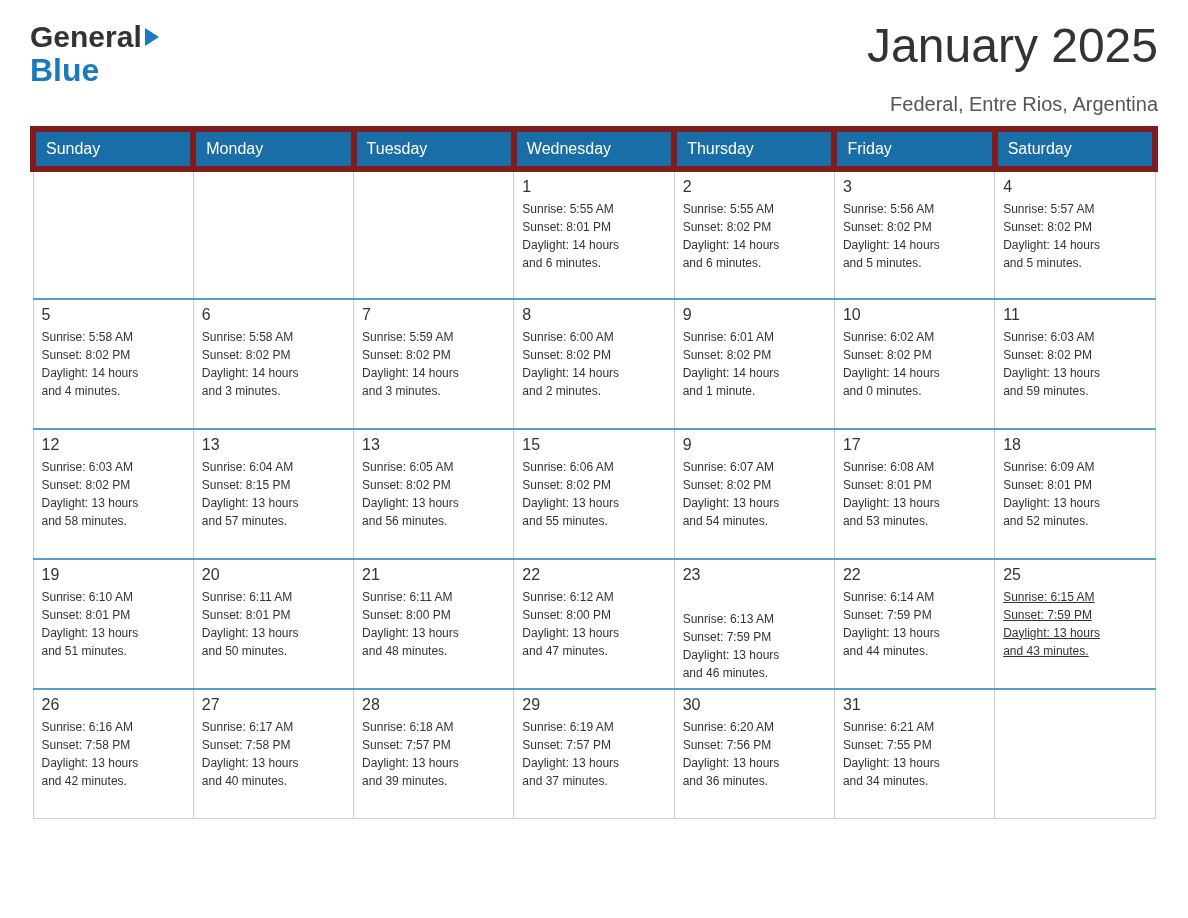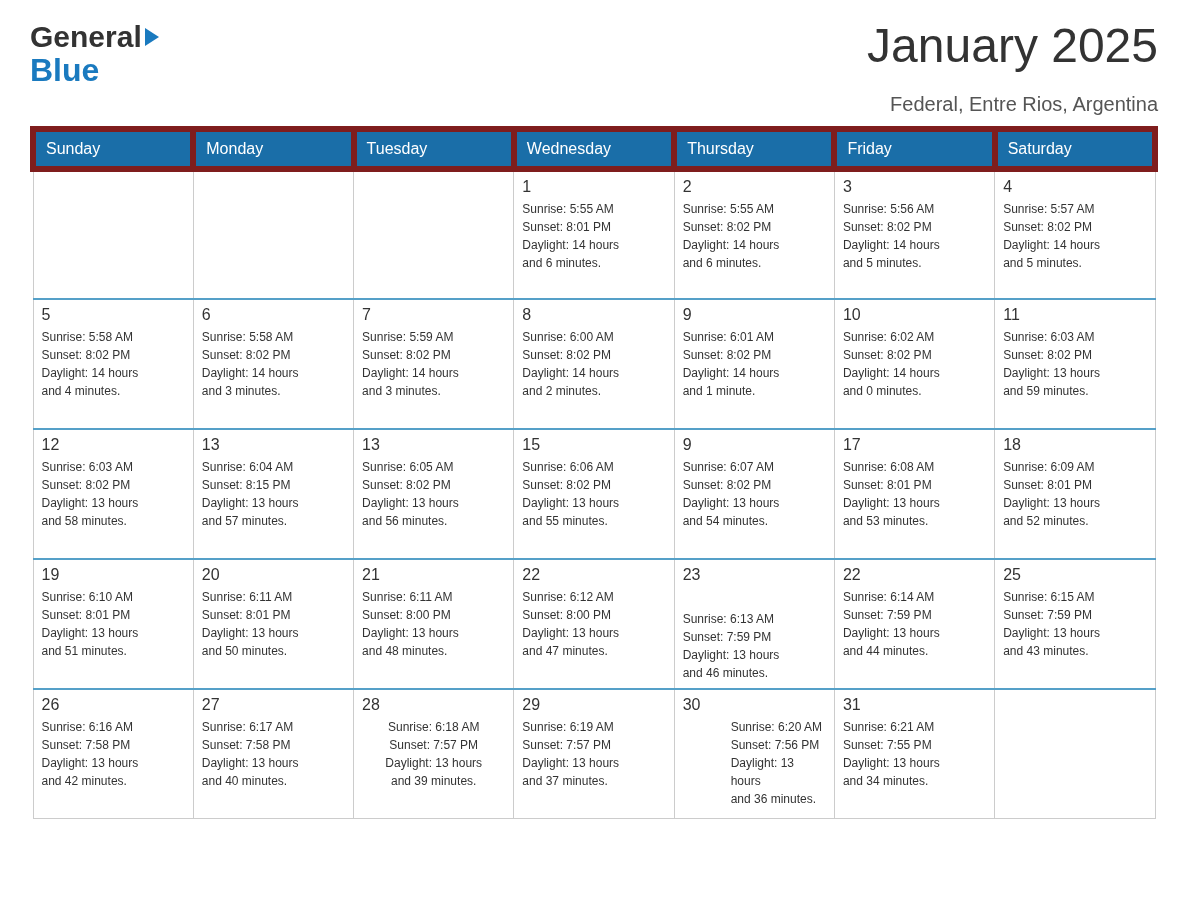--- a/index.html
+++ b/index.html
@@ -301,21 +301,21 @@
         </td>
         <td>
           <span class="day-number">22</span>
           <div class="day-info" style="white-space: pre-line;">Sunrise: 6:14 AM
 Sunset: 7:59 PM
 Daylight: 13 hours
 and 44 minutes.</div>
         </td>
         <td>
           <span class="day-number">25</span>
-          <div class="day-info" style="white-space: pre-line;">Sunrise: 6:15 AM
+          <div class="day-info" style="white-space: pre-line; text-decoration: underline;">Sunrise: 6:15 AM
 Sunset: 7:59 PM
 Daylight: 13 hours
 and 43 minutes.</div>
         </td>
       </tr>
       <tr>
         <td>
           <span class="day-number">26</span>
           <div class="day-info" style="white-space: pre-line;">Sunrise: 6:16 AM
 Sunset: 7:58 PM
@@ -324,35 +324,35 @@
         </td>
         <td>
           <span class="day-number">27</span>
           <div class="day-info" style="white-space: pre-line;">Sunrise: 6:17 AM
 Sunset: 7:58 PM
 Daylight: 13 hours
 and 40 minutes.</div>
         </td>
         <td>
           <span class="day-number">28</span>
-          <div class="day-info" style="white-space: pre-line; text-align: center;">Sunrise: 6:18 AM
+          <div class="day-info" style="white-space: pre-line;">Sunrise: 6:18 AM
 Sunset: 7:57 PM
 Daylight: 13 hours
 and 39 minutes.</div>
         </td>
         <td>
           <span class="day-number">29</span>
           <div class="day-info" style="white-space: pre-line;">Sunrise: 6:19 AM
 Sunset: 7:57 PM
 Daylight: 13 hours
 and 37 minutes.</div>
         </td>
         <td>
           <span class="day-number">30</span>
-          <div class="day-info" style="white-space: pre-line; margin-left: 48px;">Sunrise: 6:20 AM
+          <div class="day-info" style="white-space: pre-line;">Sunrise: 6:20 AM
 Sunset: 7:56 PM
 Daylight: 13 hours
 and 36 minutes.</div>
         </td>
         <td>
           <span class="day-number">31</span>
           <div class="day-info" style="white-space: pre-line;">Sunrise: 6:21 AM
 Sunset: 7:55 PM
 Daylight: 13 hours
 and 34 minutes.</div>

